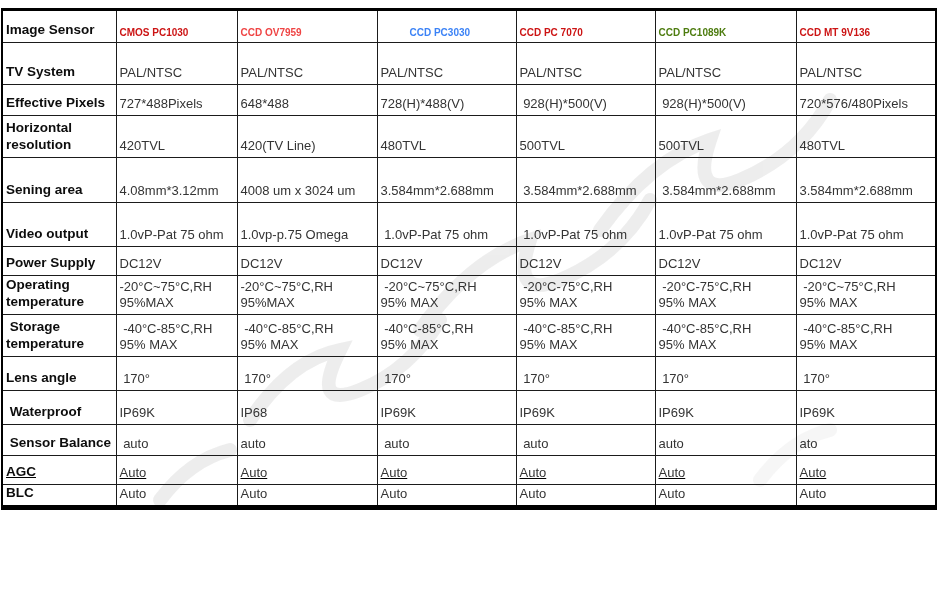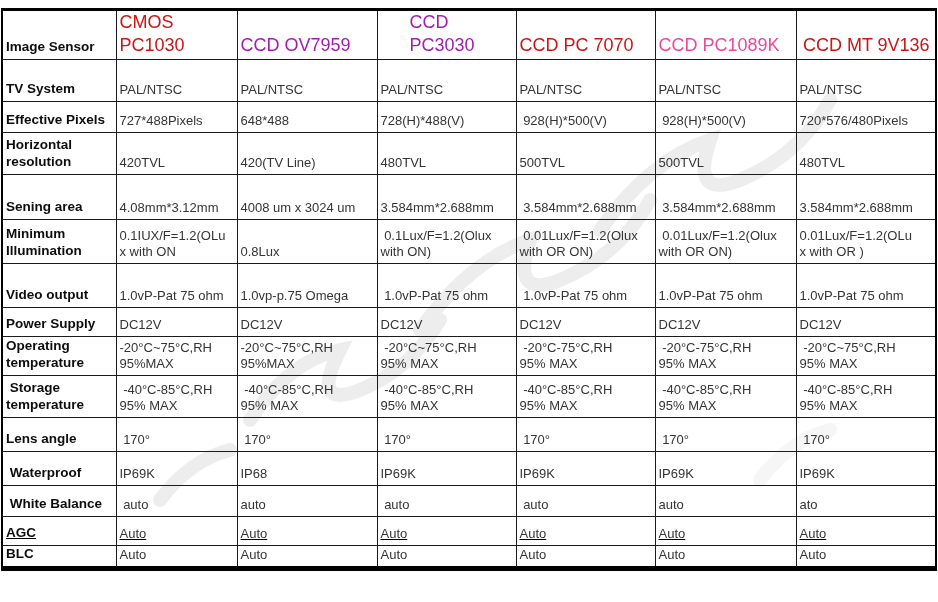--- a/index.html
+++ b/index.html
@@ -36,22 +36,22 @@
     text-align:left;
     font-weight:bold;
     font-size:13.5px;
     color:#0d0d0d;
   }
   .spec td{
     font-size:13px;
     color:#343434;
   }
   .spec tr.model-row td{
-    font-weight:normal;
-    font-size:18px;
+    font-weight:bold;
+    font-size:10px;
   }
 </style>
 </head>
 <body>
 
 <svg class="watermark" viewBox="0 0 938 602" aria-hidden="true">
   <g fill="none" stroke="#d9d9d9" stroke-width="14" stroke-linecap="round" opacity="0.45">
     <path d="M250 420 q40 -60 90 -70 q-30 60 20 40 q50 -20 80 -70"></path>
     <path d="M420 330 q50 -70 110 -90 q-20 60 30 40 q60 -25 90 -80"></path>
     <path d="M600 230 q50 -70 110 -90 q-20 60 30 40 q60 -25 90 -80"></path>
@@ -67,25 +67,25 @@
       <col style="width:140px">
     <col style="width:139px">
       <col style="width:139px">
       <col style="width:141px">
       <col style="width:140px">
   </colgroup>
   <tbody id="spec-body">
       <tr class="model-row" style="height: 33px;">
         <th>Image Sensor</th>
         <td style="color: rgb(204, 20, 20);">CMOS PC1030</td>
-        <td style="color: #a21caf;">CCD OV7959</td>
-        <td style="color: #a21caf; padding-left: 32px;">CCD PC3030</td>
+        <td style="color: #ef4444;">CCD OV7959</td>
+        <td style="color: #3b82f6; padding-left: 32px;">CCD PC3030</td>
         <td style="color: rgb(204, 20, 20);">CCD PC 7070</td>
-        <td style="color: #ec4899;">CCD PC1089K</td>
-        <td style="color: rgb(204, 20, 20); text-align: center;">CCD MT 9V136</td>
+        <td style="color: #4d7c0f;">CCD PC1089K</td>
+        <td style="color: rgb(204, 20, 20);">CCD MT 9V136</td>
       </tr>
       <tr style="height: 42px;">
         <th>TV System</th>
         <td>PAL/NTSC</td>
         <td>PAL/NTSC</td>
         <td>PAL/NTSC</td>
         <td>PAL/NTSC</td>
         <td>PAL/NTSC</td>
         <td>PAL/NTSC</td>
       </tr>
@@ -111,35 +111,20 @@
       <tr style="height: 45px; padding-left: 28px;">
         <th>Sening area</th>
         <td>4.08mm*3.12mm</td>
         <td>4008 um x 3024 um</td>
         <td>3.584mm*2.688mm</td>
         <td> 3.584mm*2.688mm</td>
         <td> 3.584mm*2.688mm</td>
         <td>3.584mm*2.688mm</td>
       </tr>
       <tr style="height: 44px;">
-        <th>Minimum
-Illumination</th>
-        <td>0.1IUX/F=1.2(OLu
-x with ON</td>
-        <td>0.8Lux</td>
-        <td> 0.1Lux/F=1.2(Olux
-with ON)</td>
-        <td> 0.01Lux/F=1.2(Olux
-with OR ON)</td>
-        <td> 0.01Lux/F=1.2(Olux
-with OR ON)</td>
-        <td>0.01Lux/F=1.2(OLu
-x with OR )</td>
-      </tr>
-      <tr style="height: 44px;">
         <th>Video output</th>
         <td>1.0vP-Pat 75 ohm</td>
         <td>1.0vp-p.75 Omega</td>
         <td> 1.0vP-Pat 75 ohm</td>
         <td> 1.0vP-Pat 75 ohm</td>
         <td>1.0vP-Pat 75 ohm</td>
         <td>1.0vP-Pat 75 ohm</td>
       </tr>
       <tr style="height: 29px;">
         <th>Power Supply</th>
@@ -194,21 +179,21 @@
       <tr style="height: 34px; margin-left: 8px;">
         <th> Waterproof</th>
         <td>IP69K</td>
         <td>IP68</td>
         <td>IP69K</td>
         <td>IP69K</td>
         <td>IP69K</td>
         <td>IP69K</td>
       </tr>
       <tr style="height: 31px;">
-        <th> White Balance</th>
+        <th> Sensor Balance</th>
         <td> auto</td>
         <td>auto</td>
         <td> auto</td>
         <td> auto</td>
         <td>auto</td>
         <td>ato</td>
       </tr>
       <tr style="height: 29px; text-decoration: underline;">
         <th>AGC</th>
         <td>Auto</td>

